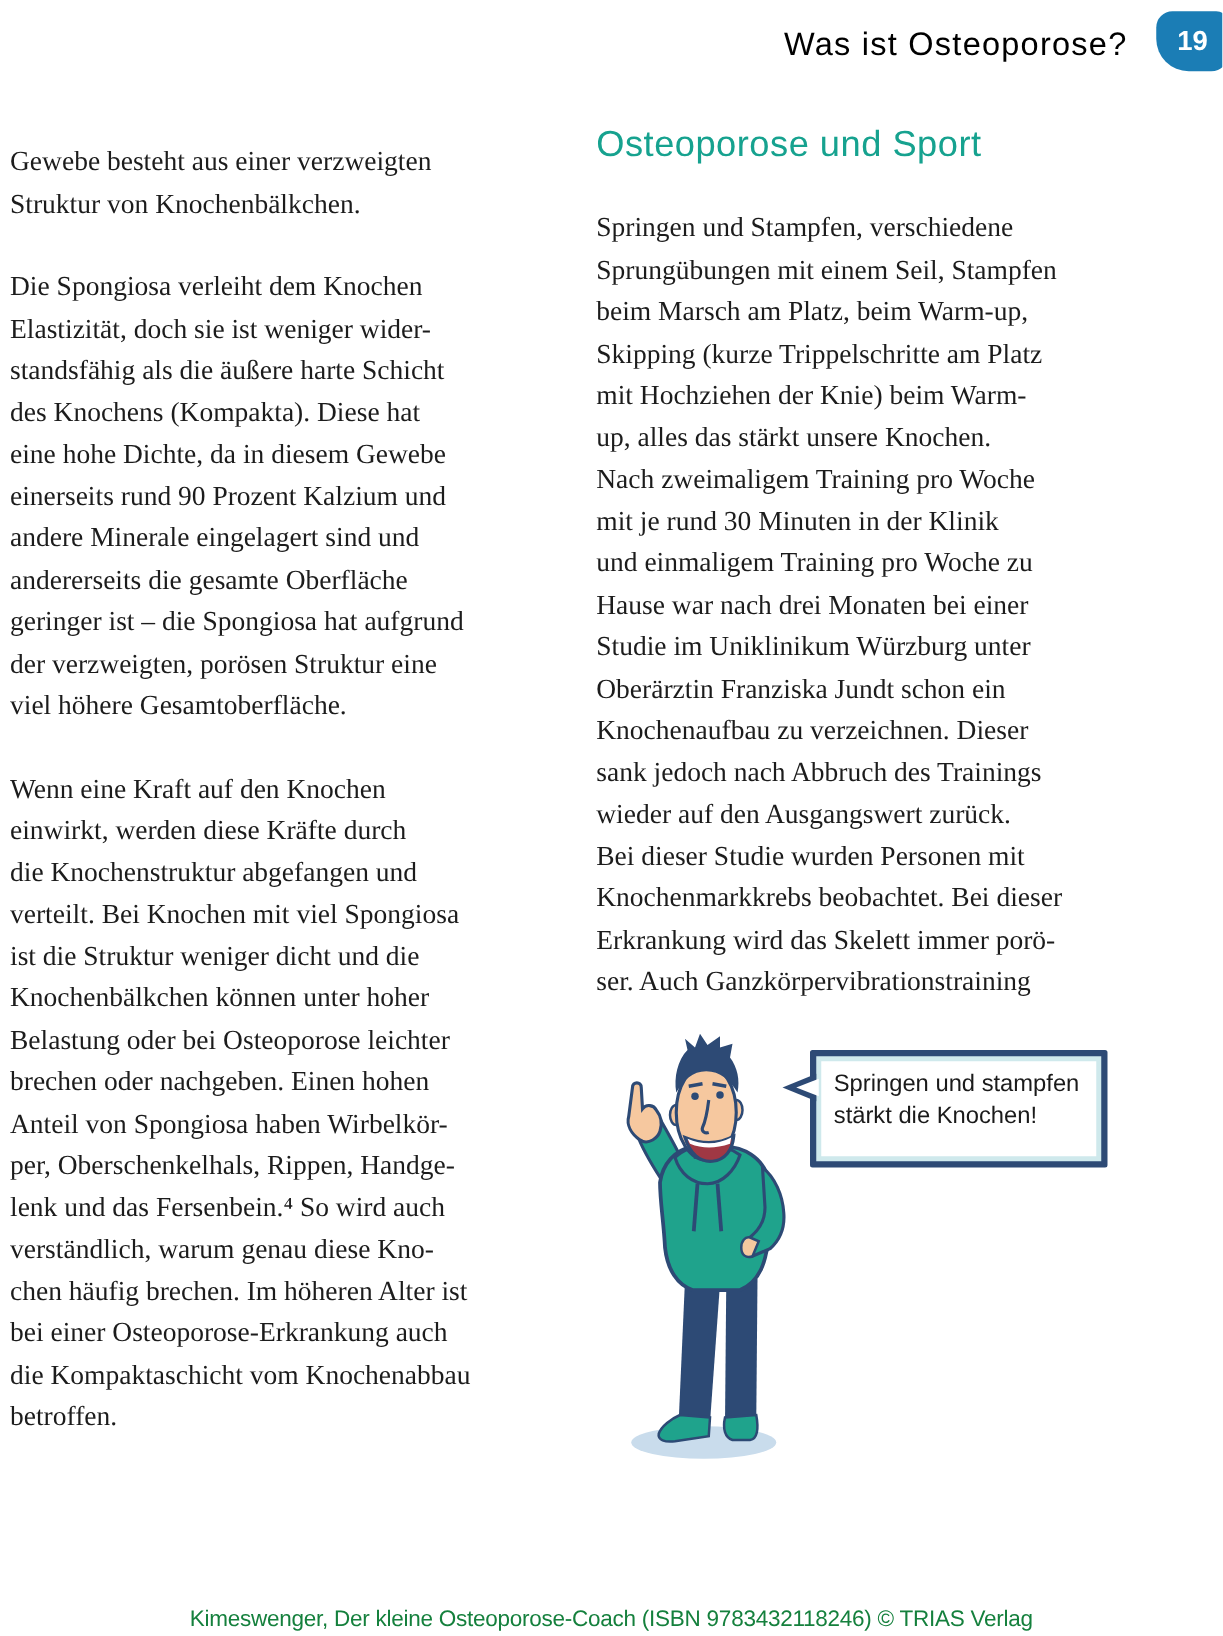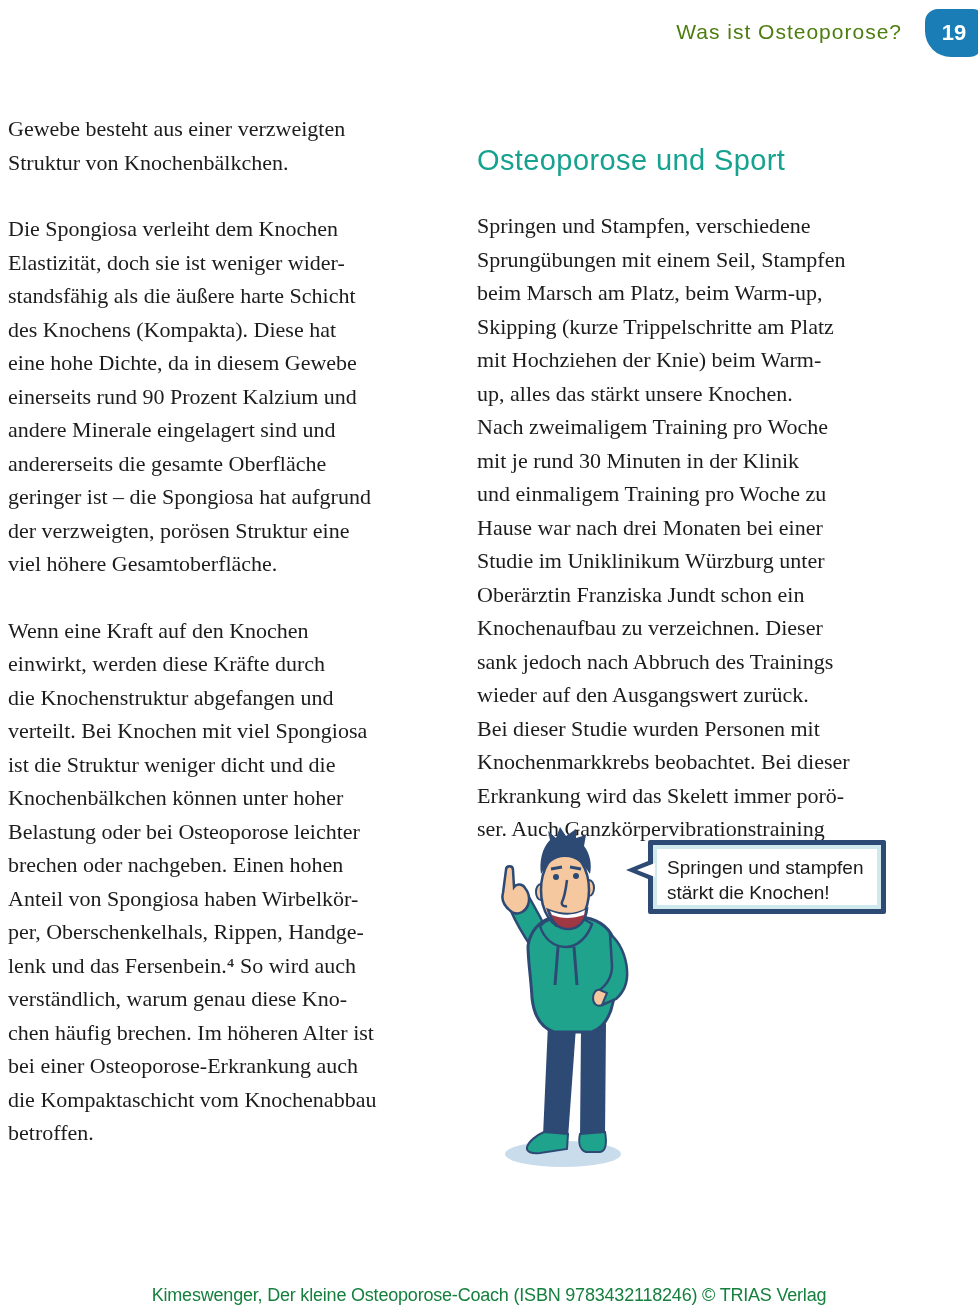--- a/index.html
+++ b/index.html
@@ -11,23 +11,23 @@
     overflow: hidden;
     font-family: "Liberation Serif", serif;
     color: #1c1c1c;
   }
   
   .running-head {
     position: absolute;
     top: 20px;
     right: 76px;
     font-family: "Liberation Sans", sans-serif;
-    font-size: 21px;
+    font-size: 26px;
     letter-spacing: 1px;
-    color: #4d7c0f;
+    color: #000000;
   }
   .page-badge {
     position: absolute;
     top: 9px;
     right: -5px;
     width: 58px;
     height: 48px;
     background: #1b7db5;
     border-radius: 13px 10px 14px 26px;
     display: flex;
@@ -43,21 +43,20 @@
     position: absolute;
     left: 8px;
     top: 112px;
     width: 454px;
   }
   .col-right {
     position: absolute;
     left: 477px;
     top: 96px;
     width: 478px;
-    margin-top: 44px;
   }
   .para {
     white-space: pre-line;
     font-size: 22px;
     line-height: 33.5px;
     margin: 0 0 33px 0;
   }
   .section-heading {
     font-family: "Liberation Sans", sans-serif;
     font-weight: 400;
@@ -88,21 +87,21 @@
     top: 20px;
     width: 238px;
     background: #cfe9ec;
     border: 5px solid #2d4a75;
     border-radius: 2px;
     padding: 4px;
     box-sizing: border-box;
   }
   .bubble-inner {
     background: #ffffff;
-    padding: 6px 10px 0 10px;
+    padding: 6px 10px 20px 10px;
     font-family: "Liberation Sans", sans-serif;
     font-size: 19px;
     line-height: 25px;
     color: #1a1a1a;
     white-space: pre-line;
   }
   .bubble-tail-dark {
     position: absolute;
     left: -27px;
     top: 14px;

